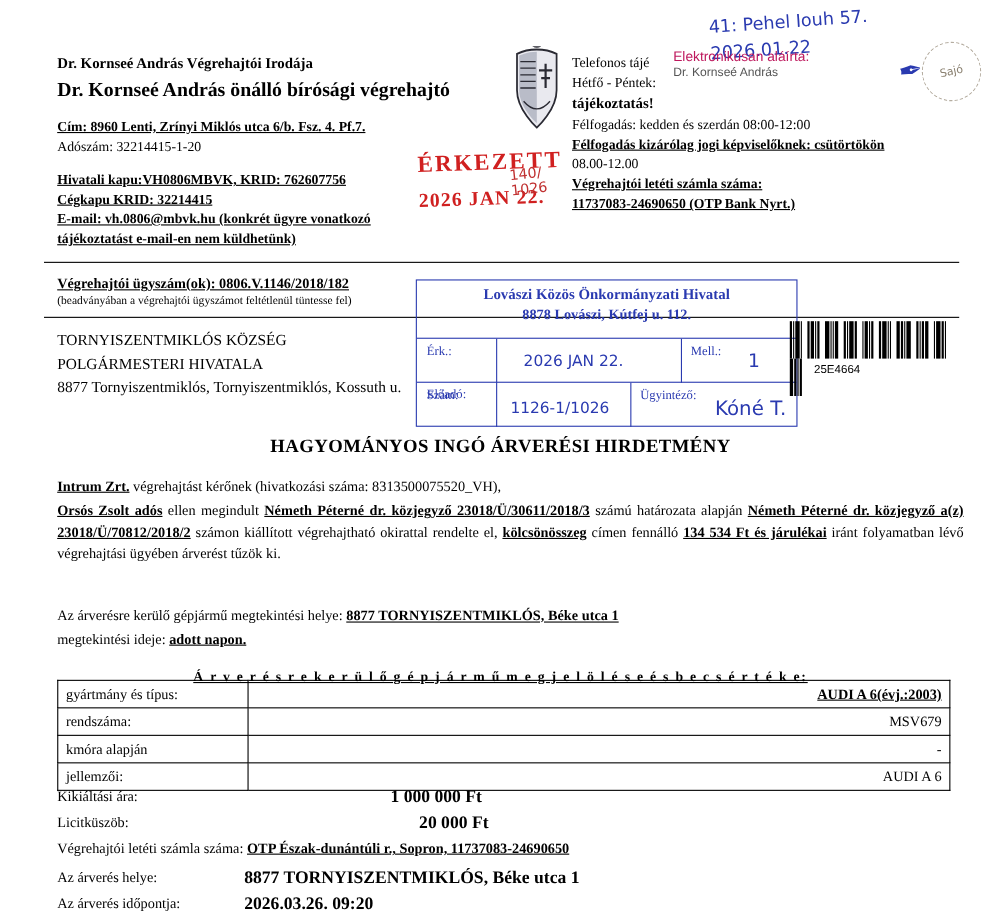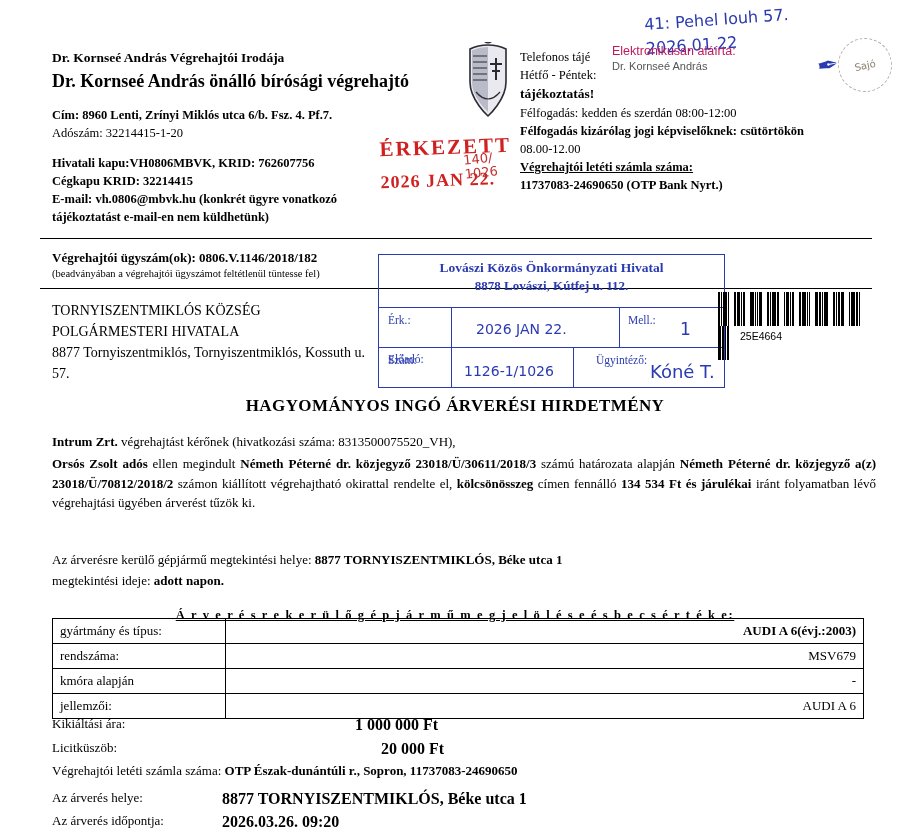--- a/index.html
+++ b/index.html
@@ -12,21 +12,21 @@
     overflow:hidden;
   }
   .page{position:relative;width:910px;height:838px;}
 
   
   .hdr-left{position:absolute;left:52px;top:48px;width:380px;font-size:12.5px;line-height:1.45;}
   .hdr-left .l1{font-weight:bold;font-size:13.5px;}
   .hdr-left .l2{font-weight:bold;font-size:18px;}
   .hdr-left .blk{margin-top:12px;}
   .hdr-left .blk2{margin-top:12px;}
-  .b{font-weight:bold;}
+  .b{font-weight:bold;text-decoration:underline;}
 
   .hdr-right{position:absolute;left:520px;top:48px;width:370px;font-size:12.5px;line-height:1.45;}
   .hdr-right .row{white-space:nowrap;}
   .hdr-right .big{font-weight:bold;font-size:13.5px;}
   .hdr-right .blk{}
   .hdr-right .u{text-decoration:underline;font-weight:bold;}
 
   
   .coat{position:absolute;left:462px;top:42px;width:52px;height:78px;}
 
@@ -200,42 +200,41 @@
 
   <div class="caseno">
     <div class="b">Végrehajtói ügyszám(ok): 0806.V.1146/2018/182</div>
     <div class="sub">(beadványában a végrehajtói ügyszámot feltétlenül tüntesse fel)</div>
   </div>
 
   <div class="addr">
     <div>TORNYISZENTMIKLÓS KÖZSÉG</div>
     <div>POLGÁRMESTERI HIVATALA</div>
     <div>8877 Tornyiszentmiklós, Tornyiszentmiklós, Kossuth u.</div>
-    <div>57.</div>
   </div>
 
   <div class="stampbox">
     <div class="t1">Lovászi Közös Önkormányzati Hivatal</div>
     <div class="t2">8878 Lovászi, Kútfej u. 112.</div>
 
     <div class="sb-row sb-r1">
       <div class="sb-v" style="left:72px;"></div>
       <div class="sb-v" style="left:240px;"></div>
       <div class="sb-cell" style="left:4px;top:3px;">Érk.:</div>
       <div class="sb-cell sb-val" style="left:92px;top:10px;font-size:14px;">2026 JAN 22.</div>
       <div class="sb-cell" style="left:244px;top:3px;">Mell.:</div>
       <div class="sb-cell sb-val" style="left:296px;top:8px;font-size:17px;">1</div>
     </div>
 
     <div class="sb-row sb-r2">
       <div class="sb-v" style="left:72px;"></div>
       <div class="sb-v" style="left:194px;"></div>
       <div class="sb-cell" style="left:4px;top:3px;">Szám:</div>
       <div class="sb-cell sb-val" style="left:80px;top:12px;font-size:14px;">1126-1/1026</div>
-      <div class="sb-cell" style="left:212px;top:3px;">Ügyintéző:</div>
+      <div class="sb-cell" style="left:198px;top:3px;">Ügyintéző:</div>
       <div class="sb-cell sb-val" style="left:244px;top:10px;font-size:18px;margin-left:22px;">Kóné T.</div>
     </div>
 
     <div class="sb-cell" style="left:4px;top:95px;">Előadó:</div>
   </div>
 
   <div class="barcode">
     <i style="width:2px"></i><i style="width:1px"></i><i style="width:4px"></i><i style="width:1px"></i>
     <i style="width:2px"></i><i style="width:3px"></i><i style="width:1px"></i><i style="width:2px"></i>
     <i style="width:4px"></i><i style="width:1px"></i><i style="width:1px"></i><i style="width:3px"></i>

